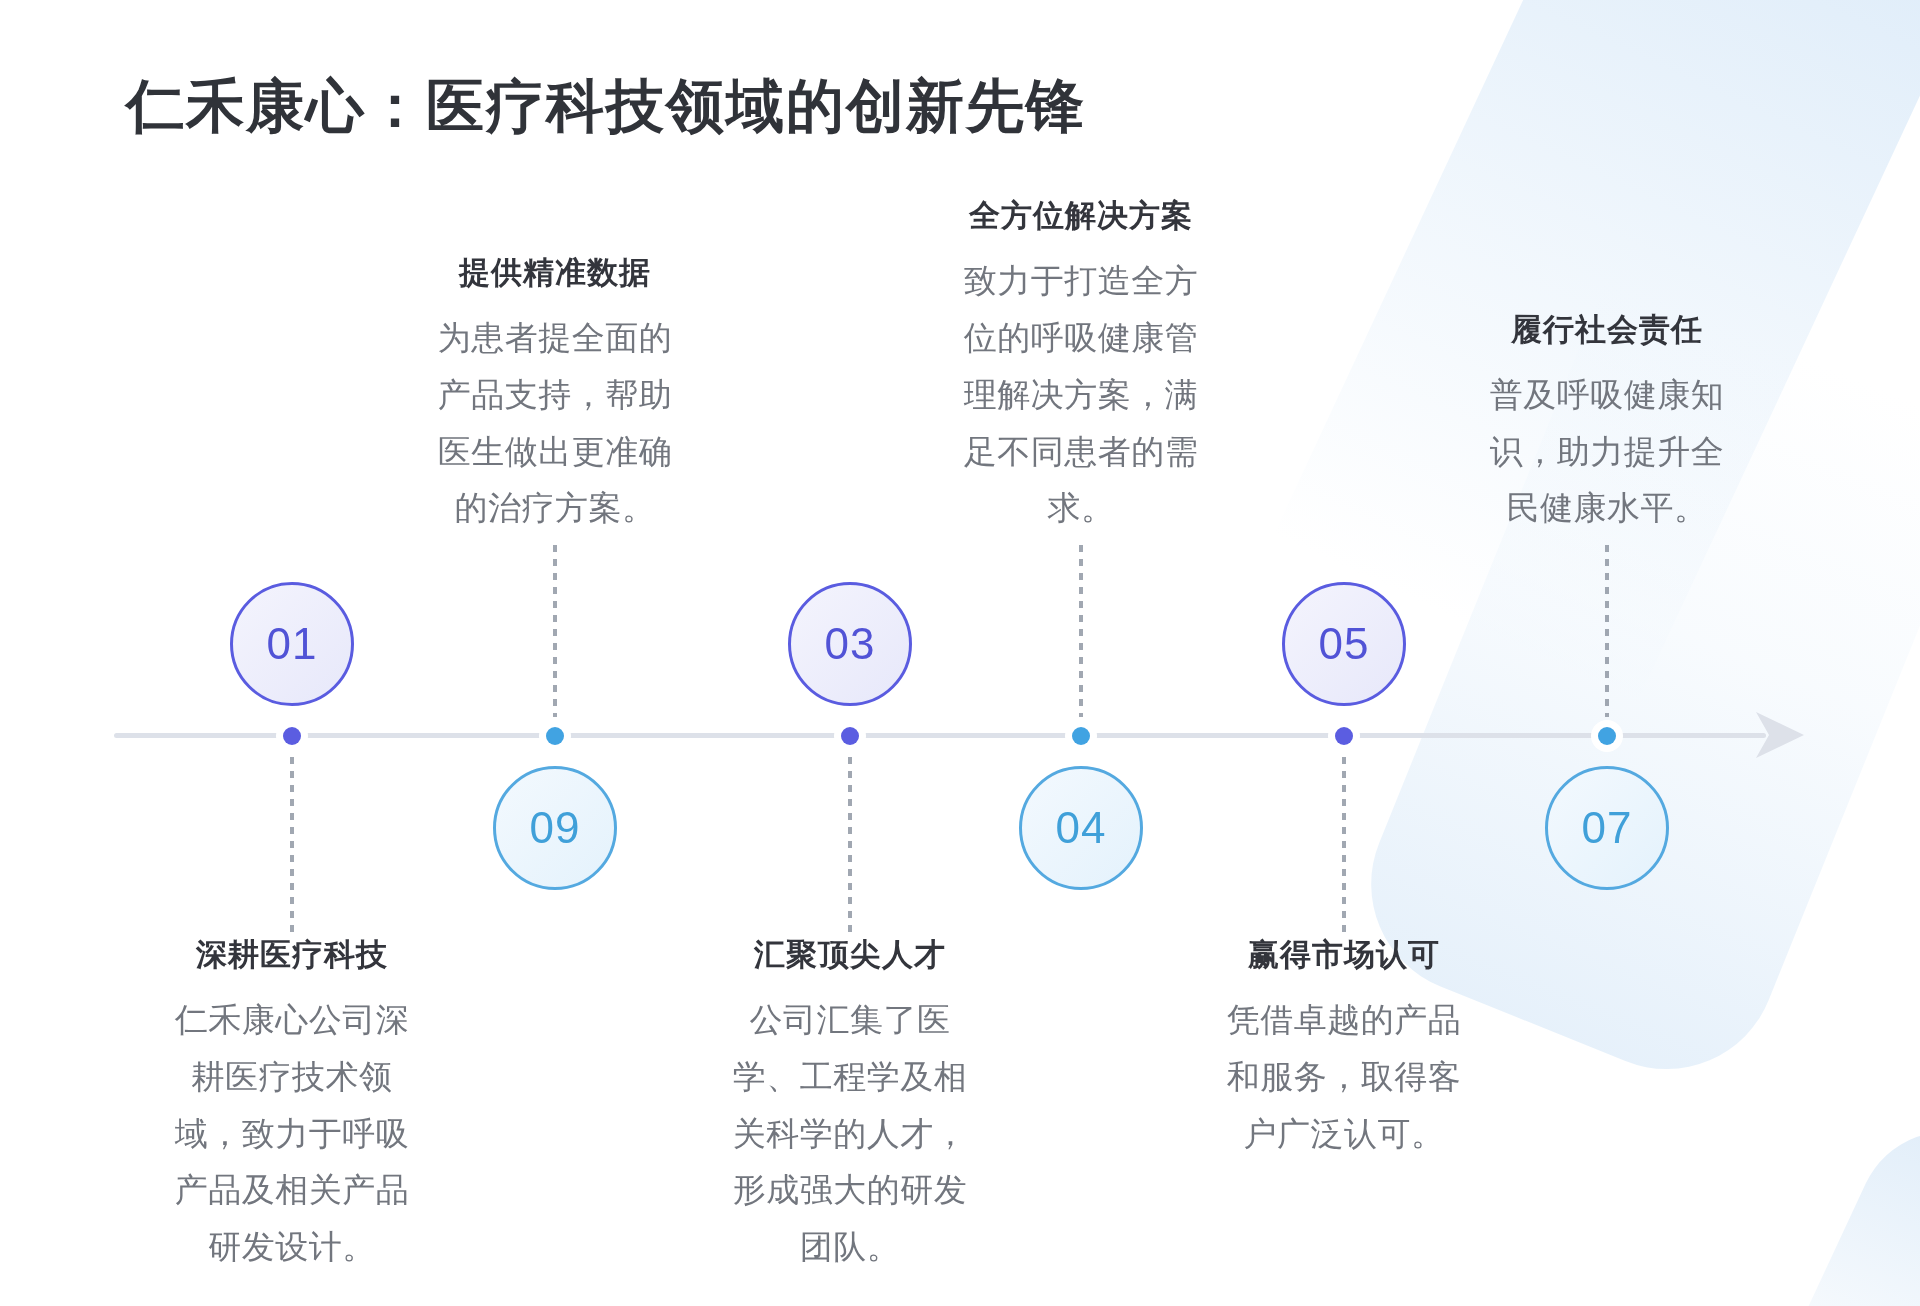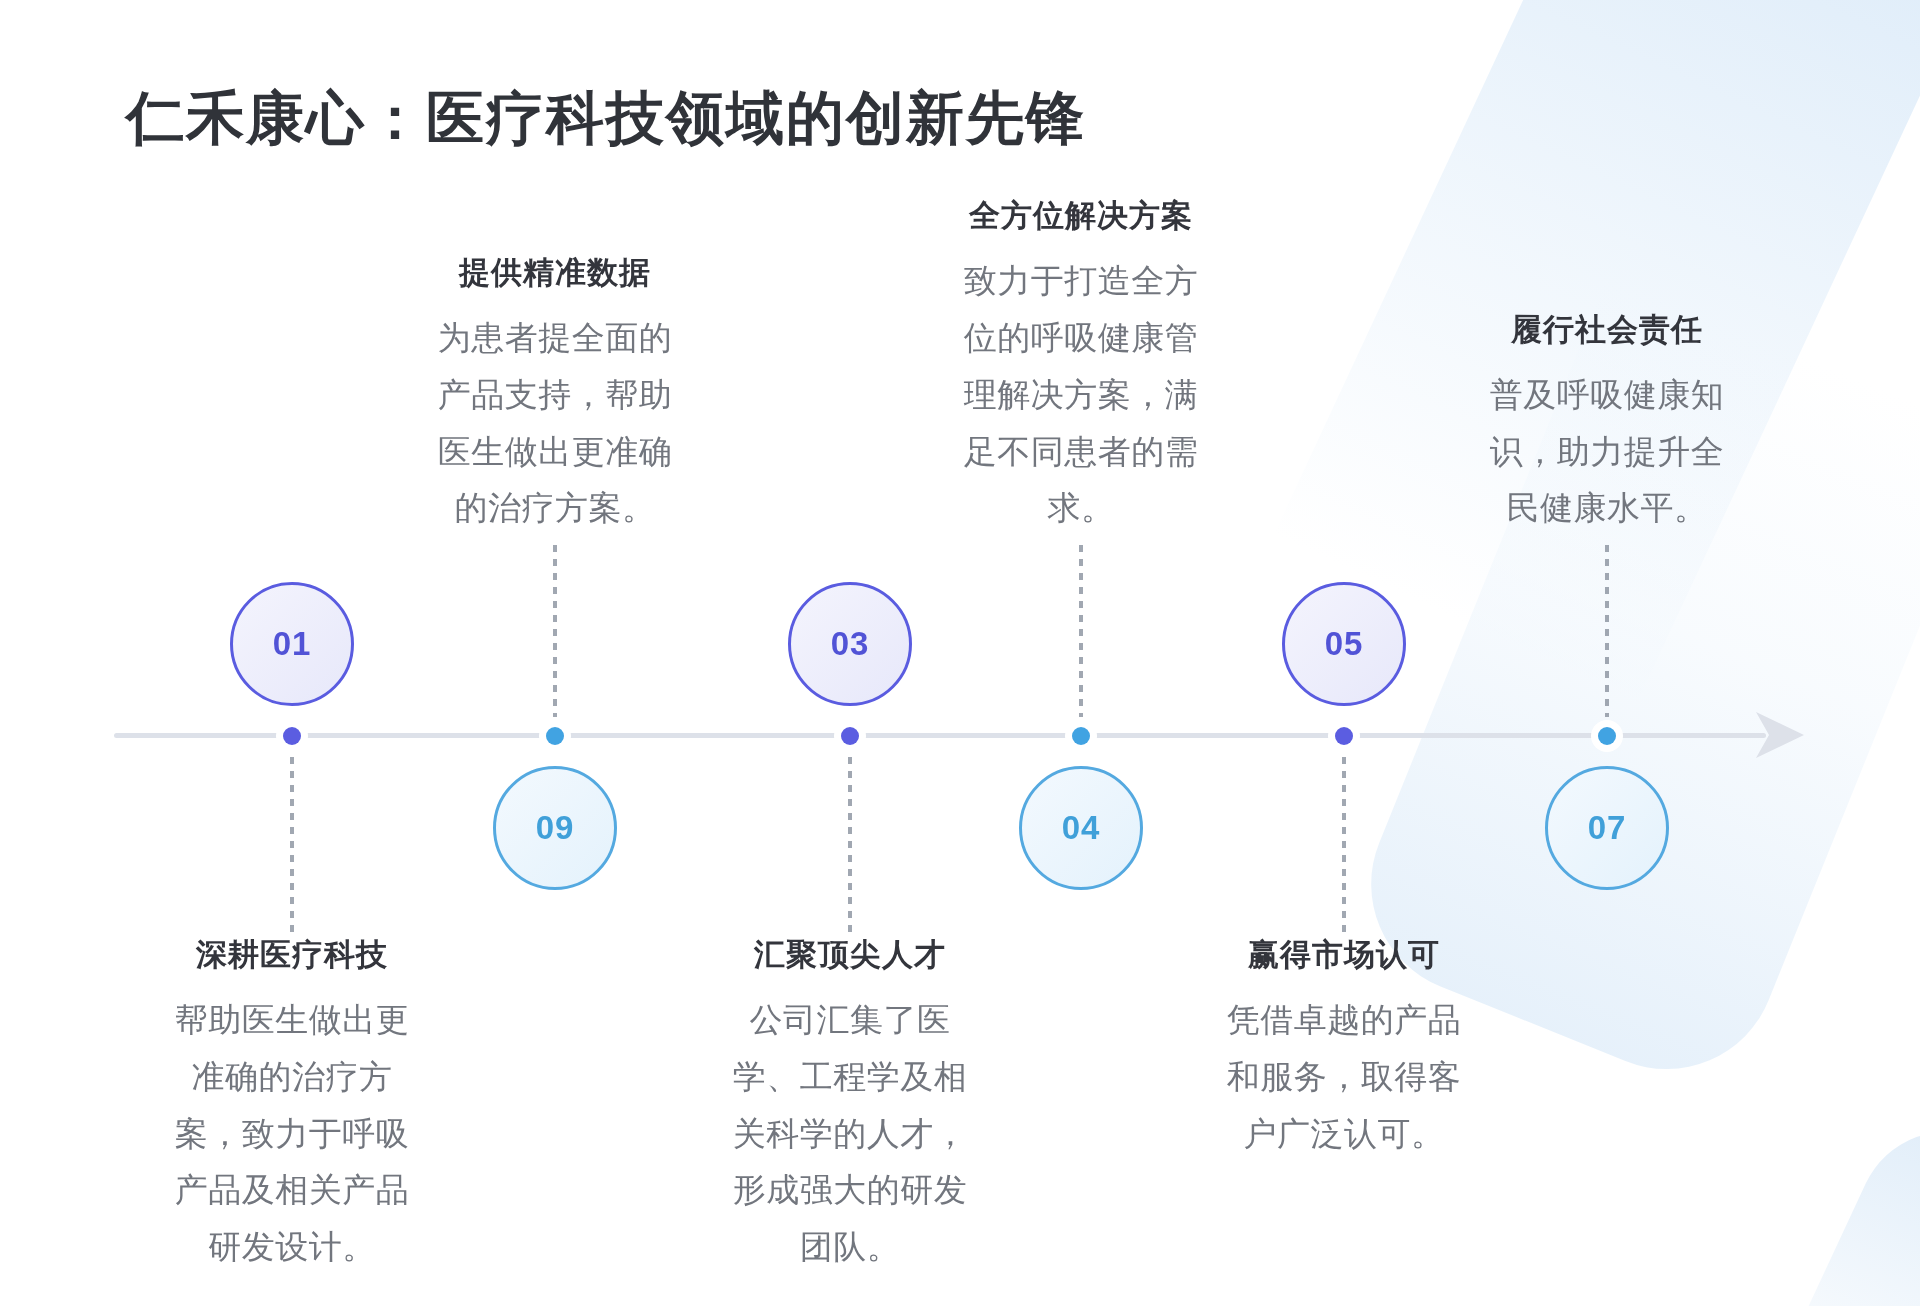--- a/index.html
+++ b/index.html
@@ -24,21 +24,21 @@
     border-radius:110px; transform:rotate(22deg);
     background:linear-gradient(to top, rgba(222,236,249,0.75) 0%, rgba(235,244,252,0.35) 42%, rgba(255,255,255,0) 72%);
   }
   .deco-3 {
     left:1800px; top:1150px; width:320px; height:420px;
     border-radius:90px; transform:rotate(25deg);
     background:linear-gradient(to bottom, rgba(219,234,248,0.85) 0%, rgba(255,255,255,0) 80%);
   }
 
   .page-title {
-    position:absolute; z-index:2; left:126px; top:80px;
+    position:absolute; z-index:2; left:126px; top:68px;
     font-size:58px; font-weight:700; letter-spacing:2px;
     color:#303339; white-space:nowrap;
   }
 
   
   .axis-line {
     position:absolute; z-index:1; left:114px; top:733px;
     width:1652px; height:5px; background:#dde1e9; border-radius:3px;
   }
   .axis-arrowhead { position:absolute; z-index:1; left:1752px; top:706px; }
@@ -61,21 +61,21 @@
     border:3px solid #5a5ce0;
     background:linear-gradient(135deg,#f4f4fd 0%,#e7e8fa 100%);
   }
   .node.blue .circle {
     border:3px solid #54a9e0;
     background:linear-gradient(135deg,#f3f9fe 0%,#e4f2fc 100%);
   }
   .node.text-below .circle { top:582px; }
   .node.text-above .circle { top:766px; }
 
-  .circle .num { font-size:33px; font-weight:700; letter-spacing:1px; }
+  .circle .num { font-size:44px; font-weight:400; letter-spacing:1px; }
   .node.purple .num { color:#5153d6; }
   .node.blue   .num { color:#40a0d9; }
 
   .dash {
     position:absolute; left:148px; width:4px;
     background:repeating-linear-gradient(to bottom, rgba(144,152,164,0.85) 0px, rgba(144,152,164,0.85) 7px, transparent 7px, transparent 14px);
   }
   .node.text-below .dash { top:757px; height:176px; }
   .node.text-above .dash { top:545px; height:172px; }
 
@@ -111,21 +111,21 @@
 
   <div>
       <div class="node purple text-below" style="left: 142px;">
       <div class="dash"></div>
       <div class="circle">
         <span class="num">01</span>
       </div>
       <div class="dot"></div>
       <div class="textblock">
         <div class="step-heading">深耕医疗科技</div>
-        <div class="step-body">帮助医生做出更准确的治疗方案，致力于呼吸产品及相关产品研发设计。</div>
+        <div class="step-body">仁禾康心公司深耕医疗技术领域，致力于呼吸产品及相关产品研发设计。</div>
       </div>
     </div>
       <div class="node blue text-above" style="left: 405px;">
       <div class="dash"></div>
       <div class="circle">
         <span class="num">09</span>
       </div>
       <div class="dot"></div>
       <div class="textblock">
         <div class="step-heading">提供精准数据</div>

